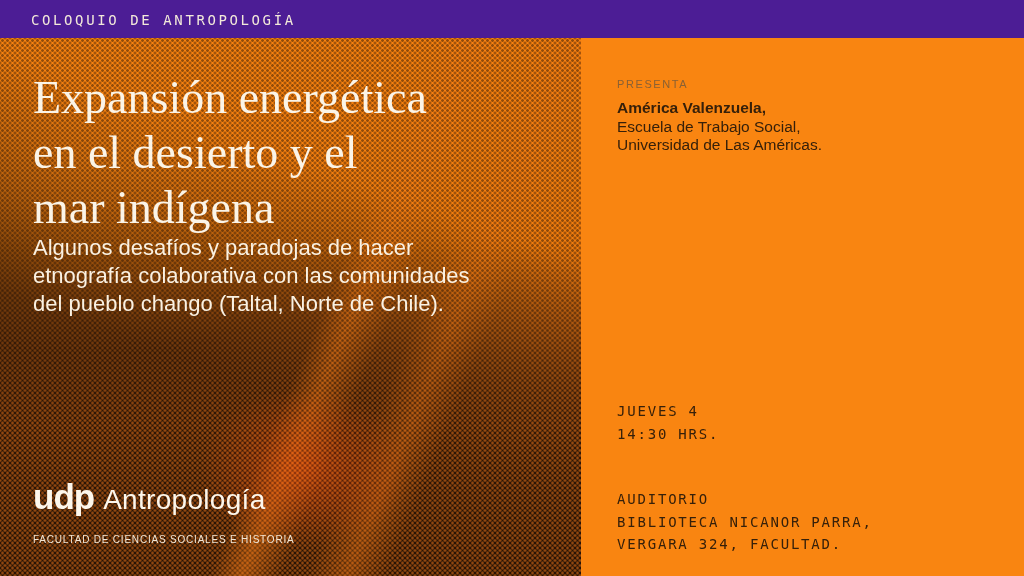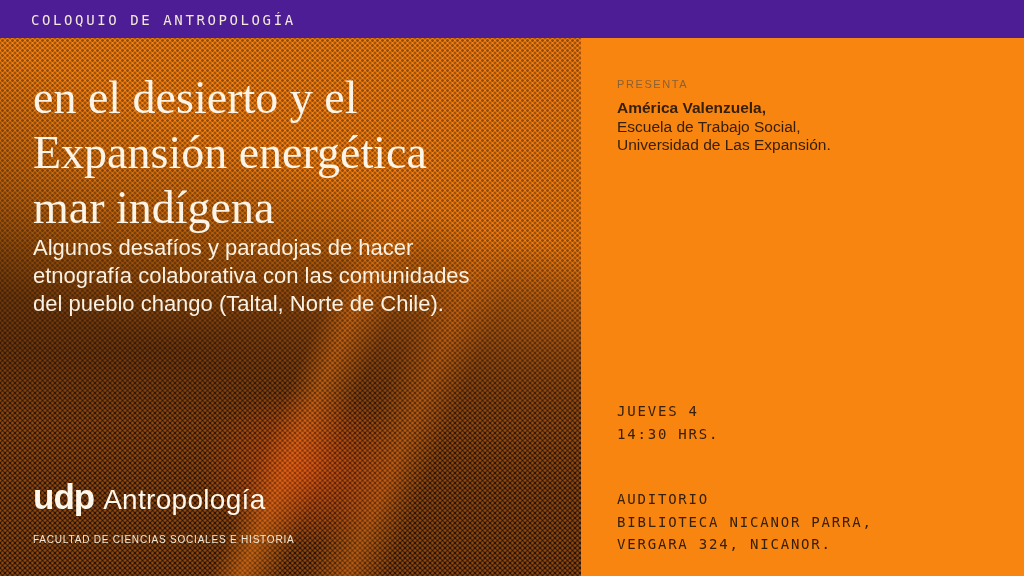--- a/index.html
+++ b/index.html
@@ -102,22 +102,22 @@
 <div class="topbar">
   <div class="topbar-title">COLOQUIO DE ANTROPOLOGÍA</div>
 </div>
 
 <div class="left-panel">
   <div class="art-base"></div>
   <div class="dots-dark"></div>
   <div class="dots-orange"></div>
 
   <div class="event-title">
+    <div>Expansión energética</div>
     <div>en el desierto y el</div>
-    <div>Expansión energética</div>
     <div>mar indígena</div>
   </div>
 
   <div class="event-subtitle">
     <div>Algunos desafíos y paradojas de hacer</div>
     <div>etnografía colaborativa con las comunidades</div>
     <div>del pueblo chango (Taltal, Norte de Chile).</div>
   </div>
 
   <div class="logo-row">
@@ -125,26 +125,26 @@
   </div>
   <div class="faculty-label">FACULTAD DE CIENCIAS SOCIALES E HISTORIA</div>
 </div>
 
 <div class="right-panel">
   <div class="presenta-label">PRESENTA</div>
 
   <div class="speaker-block">
     <div class="speaker-name">América Valenzuela,</div>
     <div>Escuela de Trabajo Social,</div>
-    <div>Universidad de Las Expansión.</div>
+    <div>Universidad de Las Américas.</div>
   </div>
 
   <div class="mono-block date-block">
     <div>JUEVES 4</div>
     <div>14:30 HRS.</div>
   </div>
 
   <div class="mono-block location-block">
     <div>AUDITORIO</div>
     <div>BIBLIOTECA NICANOR PARRA,</div>
-    <div>VERGARA 324, NICANOR.</div>
+    <div>VERGARA 324, FACULTAD.</div>
   </div>
 </div>
 
 </body></html>

